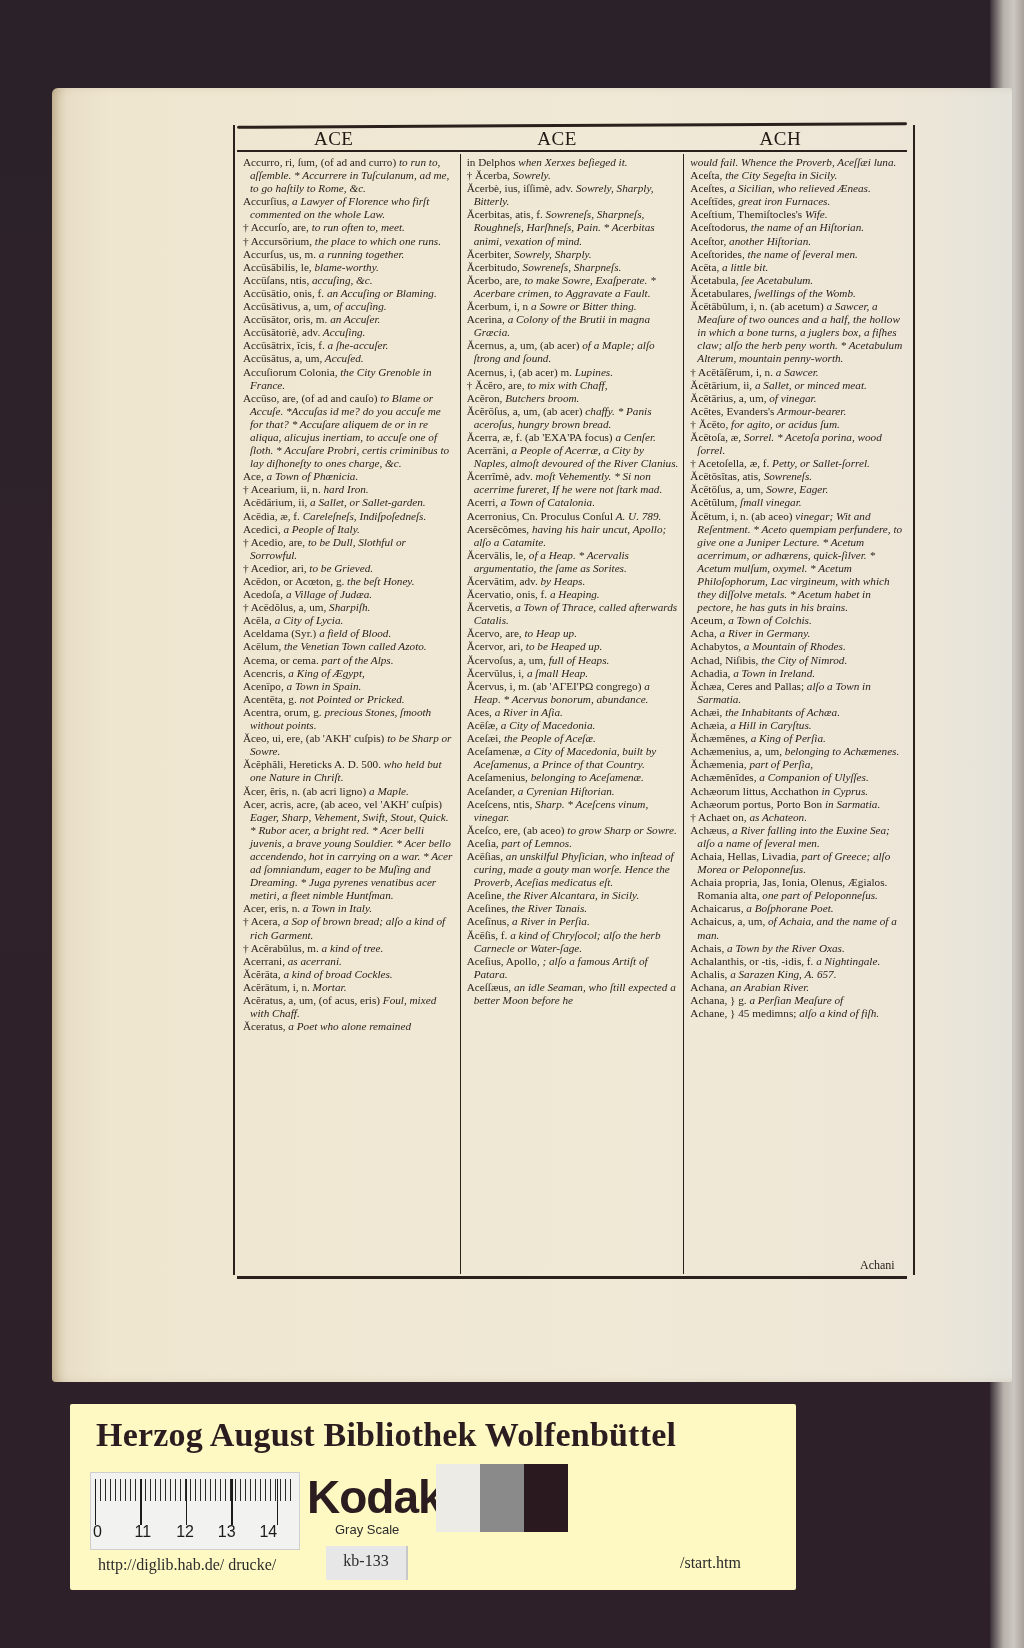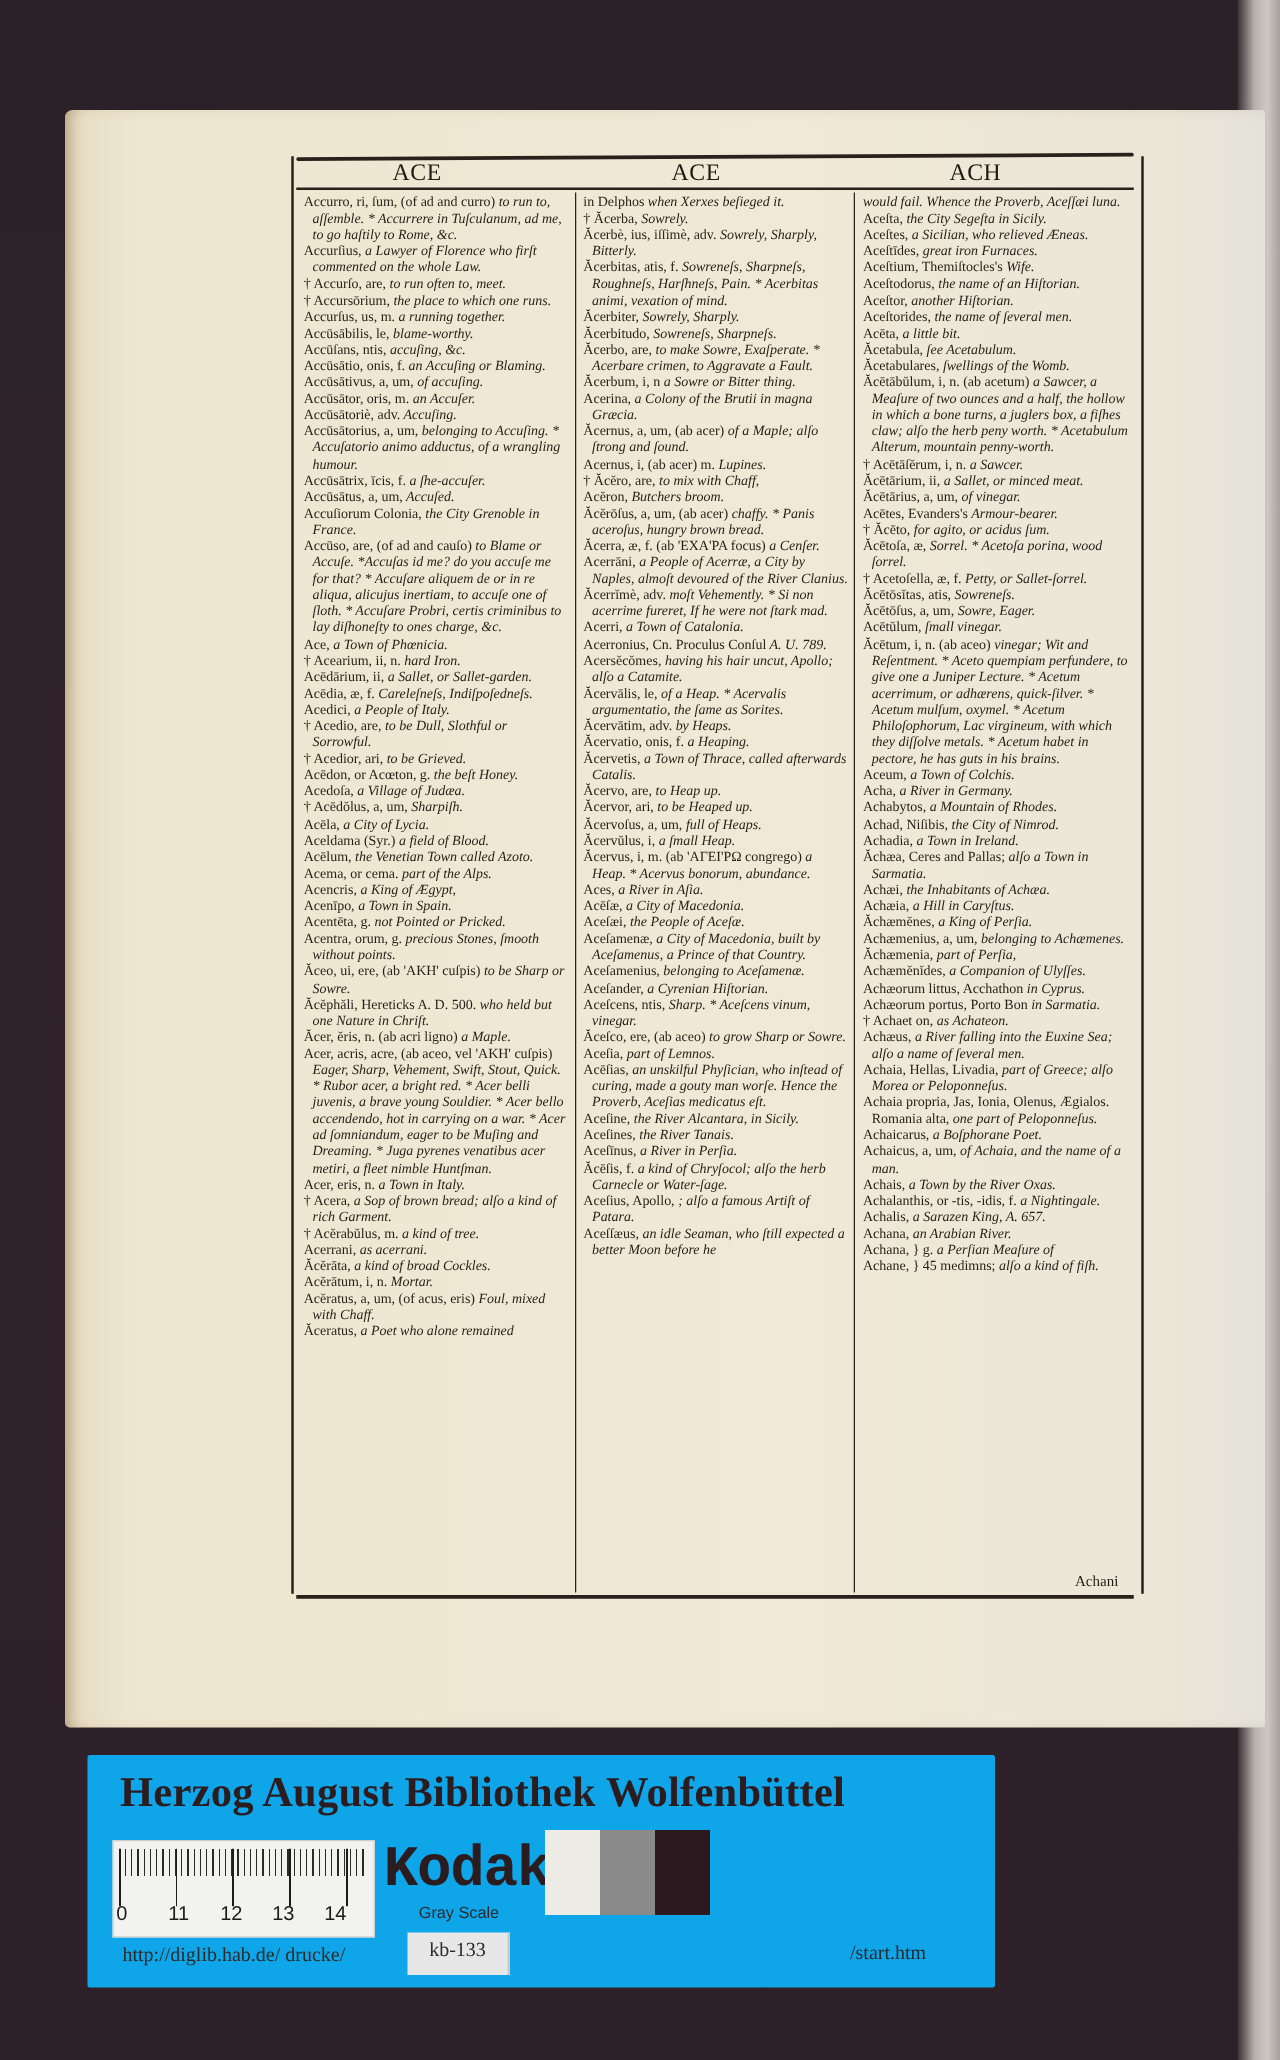--- a/index.html
+++ b/index.html
@@ -58,21 +58,21 @@
   .entry { margin: 0; text-indent: -7px; padding-left: 7px; }
   .entry .hw { font-style: normal; }
   .entry .def { font-style: italic; }
   .catch {
     position: absolute; left: 860px; top: 1258px; font-size: 12px; color: #231a15;
   }
 
   
   .card {
     position: absolute; left: 70px; top: 1404px; width: 726px; height: 186px;
-    background: #0ea5e9; border-radius: 2px;
+    background: #fef9c3; border-radius: 2px;
   }
   .card-title {
     position: absolute; left: 26px; top: 12px; font-size: 34px; font-weight: bold;
     color: #2b1c1f; white-space: nowrap; letter-spacing: .2px;
   }
   .ruler {
     position: absolute; left: 20px; top: 68px; width: 208px; height: 76px;
     background: #f2f2f0; border: 1px solid #cfcfcf;
   }
   .ticks {
@@ -85,21 +85,21 @@
     position: absolute; left: 4px; top: 6px; width: 200px; height: 46px;
     background: repeating-linear-gradient(90deg, #1c1c1c 0 1.5px, transparent 1.5px 45.5px);
   }
   .ruler-nums {
     position: absolute; left: 0; top: 50px; width: 208px; display: flex;
     font-family: "Liberation Sans", sans-serif; font-size: 16px; color: #1c1c1c;
   }
   .ruler-nums span { width: 45.5px; text-align: left; padding-left: 2px; box-sizing: border-box; }
   .kodak {
     position: absolute; left: 237px; top: 66px;
-    font-family: Liberation Mono, monospace; font-weight: bold; font-size: 46px;
+    font-family: Liberation Sans, sans-serif; font-weight: bold; font-size: 46px;
     color: #2b1c1f; letter-spacing: -1px;
   }
   .grayscale-label {
     position: absolute; left: 265px; top: 118px;
     font-family: "Liberation Sans", sans-serif; font-size: 13px; color: #2b2b2b; text-align: center;
   }
   .swatches { position: absolute; left: 366px; top: 60px; display: flex; }
   .swatch { width: 44px; height: 68px; }
   .kb {
     position: absolute; left: 256px; top: 142px; width: 80px; height: 34px;
@@ -136,21 +136,20 @@
       <p class="entry"><span class="hw">Accurſius,</span><span class="def"> a Lawyer of Florence who firſt commented on the whole Law.</span></p>
       <p class="entry"><span class="hw">† Accurſo, are,</span><span class="def"> to run often to, meet.</span></p>
       <p class="entry"><span class="hw">† Accursōrium,</span><span class="def"> the place to which one runs.</span></p>
       <p class="entry"><span class="hw">Accurſus, us, m.</span><span class="def"> a running together.</span></p>
       <p class="entry"><span class="hw">Accūsābilis, le,</span><span class="def"> blame-worthy.</span></p>
       <p class="entry"><span class="hw">Accūſans, ntis,</span><span class="def"> accuſing, &amp;c.</span></p>
       <p class="entry"><span class="hw">Accūsātio, onis, f.</span><span class="def"> an Accuſing or Blaming.</span></p>
       <p class="entry"><span class="hw">Accūsātivus, a, um,</span><span class="def"> of accuſing.</span></p>
       <p class="entry"><span class="hw">Accūsātor, oris, m.</span><span class="def"> an Accuſer.</span></p>
       <p class="entry"><span class="hw">Accūsātoriè, adv.</span><span class="def"> Accuſing.</span></p>
-      <p class="entry"><span class="hw">Accūsātorius, a, um,</span><span class="def"> belonging to Accuſing. * Accuſatorio animo adductus, of a wrangling humour.</span></p>
       <p class="entry"><span class="hw">Accūsātrix, īcis, f.</span><span class="def"> a ſhe-accuſer.</span></p>
       <p class="entry"><span class="hw">Accūsātus, a, um,</span><span class="def"> Accuſed.</span></p>
       <p class="entry"><span class="hw">Accuſiorum Colonia,</span><span class="def"> the City Grenoble in France.</span></p>
       <p class="entry"><span class="hw">Accūso, are, (of ad and cauſo)</span><span class="def"> to Blame or Accuſe. *Accuſas id me? do you accuſe me for that? * Accuſare aliquem de or in re aliqua, alicujus inertiam, to accuſe one of ſloth. * Accuſare Probri, certis criminibus to lay diſhoneſty to ones charge, &amp;c.</span></p>
       <p class="entry"><span class="hw">Ace,</span><span class="def"> a Town of Phœnicia.</span></p>
       <p class="entry"><span class="hw">† Acearium, ii, n.</span><span class="def"> hard Iron.</span></p>
       <p class="entry"><span class="hw">Acēdārium, ii,</span><span class="def"> a Sallet, or Sallet-garden.</span></p>
       <p class="entry"><span class="hw">Acēdia, æ, f.</span><span class="def"> Careleſneſs, Indiſpoſedneſs.</span></p>
       <p class="entry"><span class="hw">Acedici,</span><span class="def"> a People of Italy.</span></p>
       <p class="entry"><span class="hw">† Acedio, are,</span><span class="def"> to be Dull, Slothful or Sorrowful.</span></p>

